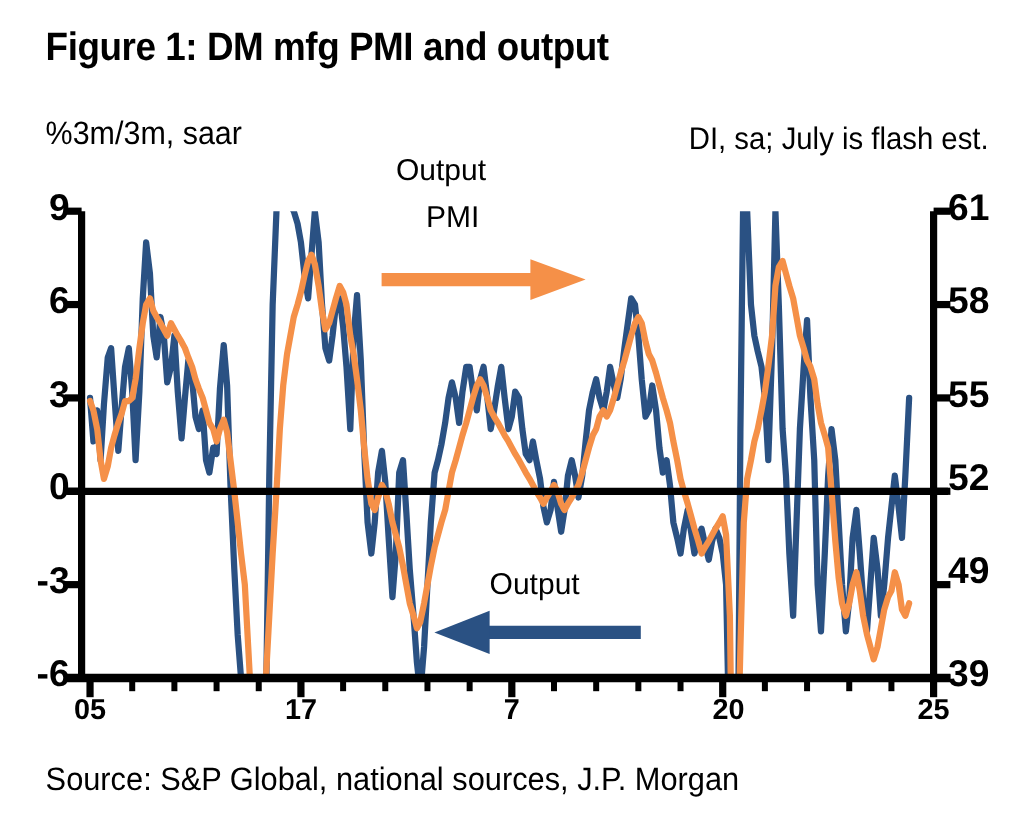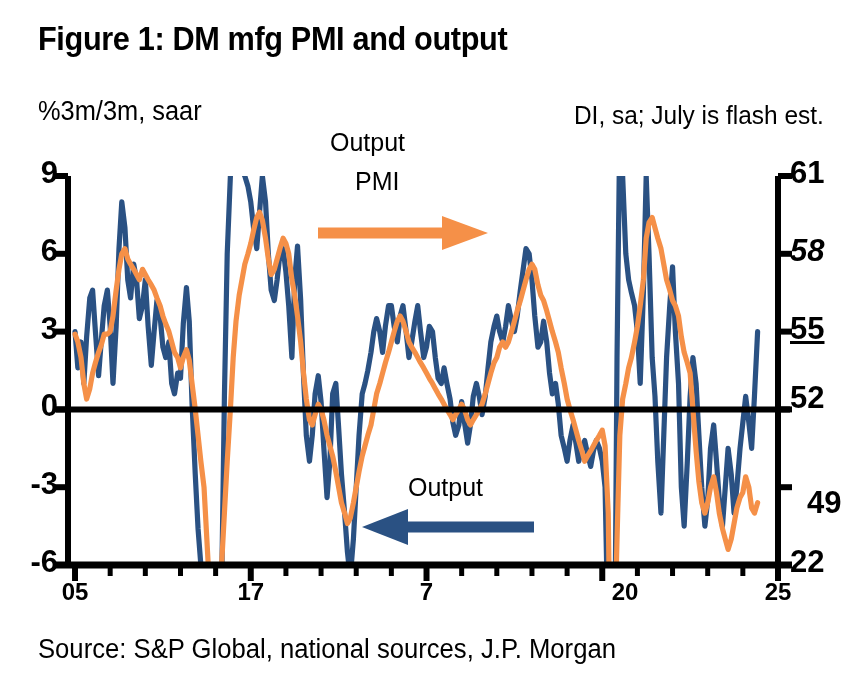--- a/index.html
+++ b/index.html
@@ -153,23 +153,23 @@
 
   <div class="source">Source: S&amp;P Global, national sources, J.P. Morgan</div>
 
 <div class="ytick-label ytick-left" style="top: 155px;">9</div>
     <div class="ytick-label ytick-left" style="top: 232.8px;">6</div>
     <div class="ytick-label ytick-left" style="top: 310.6px;">3</div>
     <div class="ytick-label ytick-left" style="top: 388.4px;">0</div>
     <div class="ytick-label ytick-left" style="top: 466.2px;">-3</div>
     <div class="ytick-label ytick-left" style="top: 544px;">-6</div>
     <div class="ytick-label ytick-right" style="top: 155px;">61</div>
-    <div class="ytick-label ytick-right" style="top: 232.8px; font-style: italic;">58</div>
-    <div class="ytick-label ytick-right" style="top: 310.6px; text-decoration: underline;">55</div>
+    <div class="ytick-label ytick-right" style="top: 232.8px;">58</div>
+    <div class="ytick-label ytick-right" style="top: 310.6px;">55</div>
     <div class="ytick-label ytick-right" style="top: 380px;">52</div>
-    <div class="ytick-label ytick-right" style="top: 485px; margin-left: 17px;">49</div>
-    <div class="ytick-label ytick-right" style="top: 544px;">22</div>
+    <div class="ytick-label ytick-right" style="top: 458px;">49</div>
+    <div class="ytick-label ytick-right" style="top: 544px;">39</div>
     <div class="xtick-label" style="left: 75.0297px;">05</div>
     <div class="xtick-label" style="left: 250.772px;">17</div>
     <div class="xtick-label" style="left: 426.515px;">7</div>
-    <div class="xtick-label" style="left: 625px;">20</div>
+    <div class="xtick-label" style="left: 607px;">20</div>
     <div class="xtick-label" style="left: 778px;">25</div>
   </div>
 
 </body></html>

